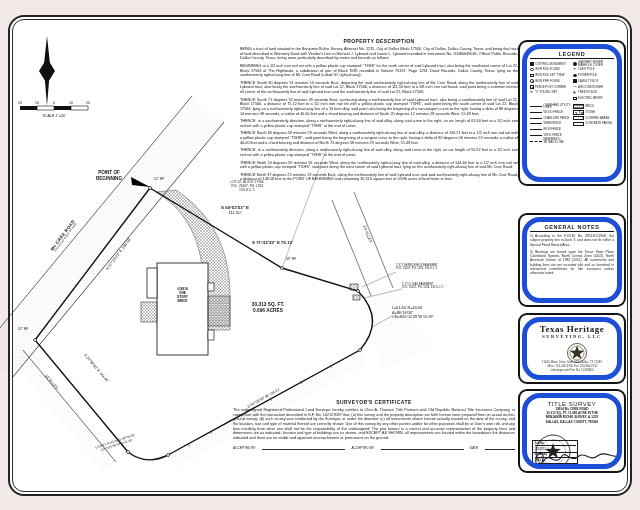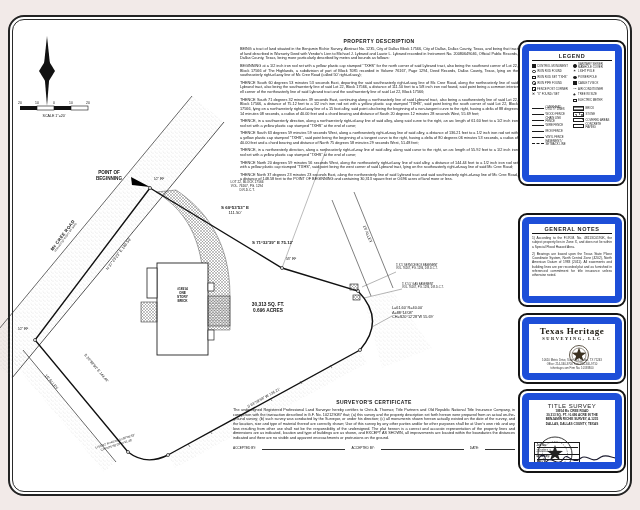--- a/index.html
+++ b/index.html
@@ -14,21 +14,21 @@
   .pre{white-space:pre-line}
   .ctr{text-align:center}
   
   .blk-title{font-weight:bold;font-size:5px;letter-spacing:.4px;text-align:center}
   .para{font-size:3.8px;line-height:1.22;text-align:justify;margin:0 0 3px 0}
   .accept-row{display:flex;gap:6px;align-items:flex-end;font-size:3.2px}
   .accept-row .fill{flex:1;border-bottom:.7px solid #333;height:4px}
   
   .sbox{position:absolute;left:518px;width:108px;background:#fff;border:2px solid #141414;
         border-radius:9px;padding:2px;box-sizing:border-box}
-  .sbox-in{border:7px solid #1d4ed8;border-radius:6px;width:100%;height:100%;
+  .sbox-in{border:5px solid #1d4ed8;border-radius:18px;width:100%;height:100%;
         box-sizing:border-box;padding:2px 3px;overflow:hidden}
   .sbox-title{font-weight:bold;font-size:5.5px;text-align:center;letter-spacing:.6px;
         border-bottom:1px solid #141414;padding-bottom:1px;margin-bottom:2px}
   .leg-cols{display:flex;gap:2px}
   .leg-col{flex:1}
   .lrow{display:flex;align-items:center;gap:1.5px;height:5.8px;font-size:2.8px;line-height:1}
   .ic{width:3.6px;height:3.6px;border:.7px solid #1a1a1a;flex:none;display:inline-block;box-sizing:border-box;position:relative}
   .ic.c{border-radius:50%}
   .ic.f{background:#1a1a1a}
   .ic.d::after{content:"";position:absolute;left:.7px;top:.7px;right:.7px;bottom:.7px;border:.5px solid #1a1a1a;border-radius:50%}

